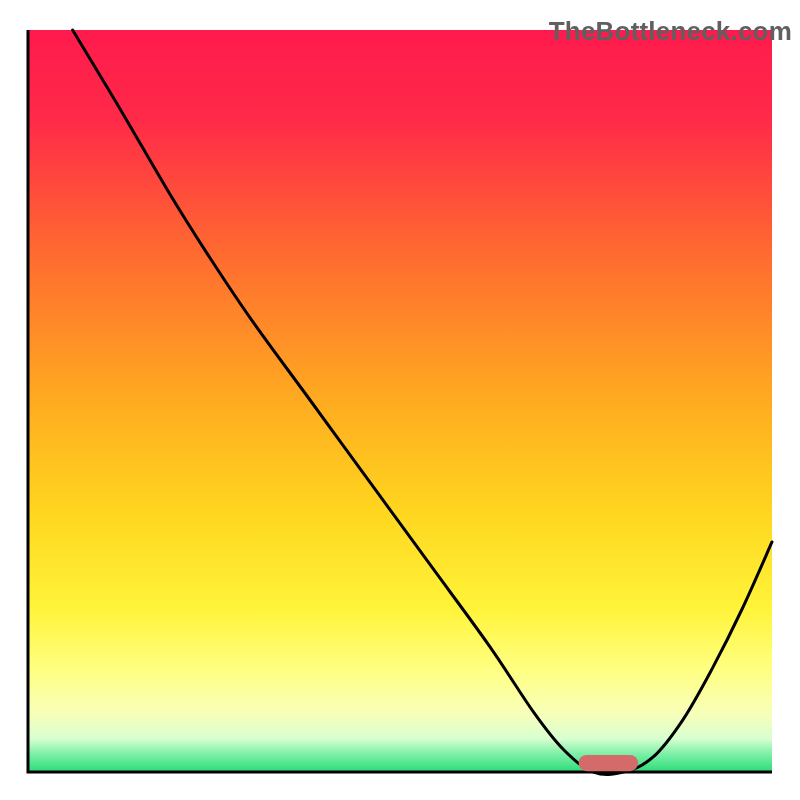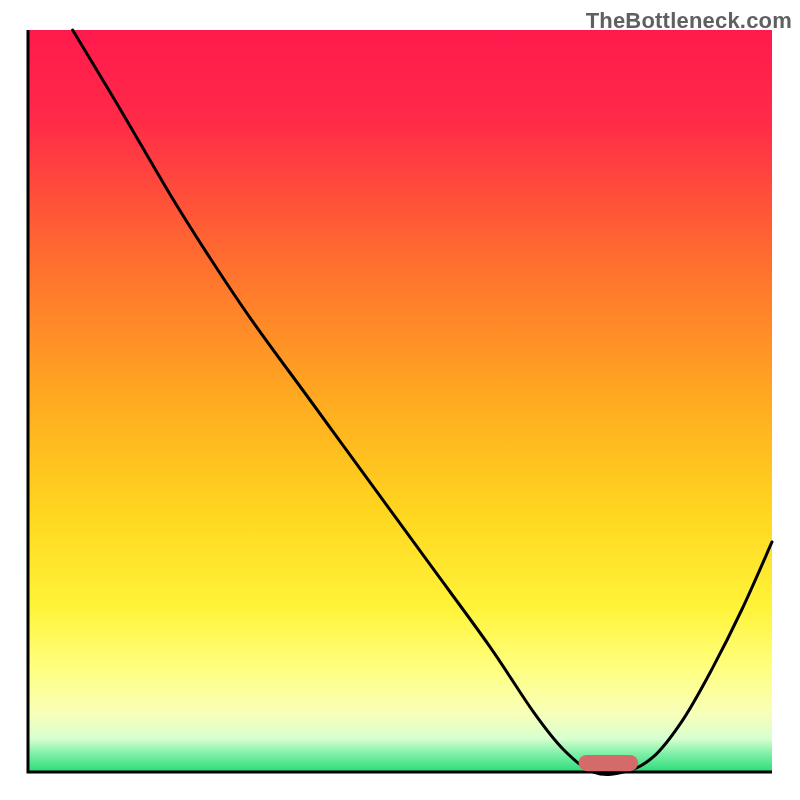--- a/index.html
+++ b/index.html
@@ -10,23 +10,23 @@
     background: #ffffff;
     font-family: Arial, Helvetica, sans-serif;
   }
   .chart-container {
     position: relative;
     width: 800px;
     height: 800px;
   }
   .watermark {
     position: absolute;
-    top: 8px;
+    top: 16px;
     right: 8px;
-    font-size: 22px;
+    font-size: 26px;
     font-weight: bold;
     color: #606060;
     letter-spacing: 0.2px;
   }
   svg {
     display: block;
   }
 </style>
 </head>
 <body>

